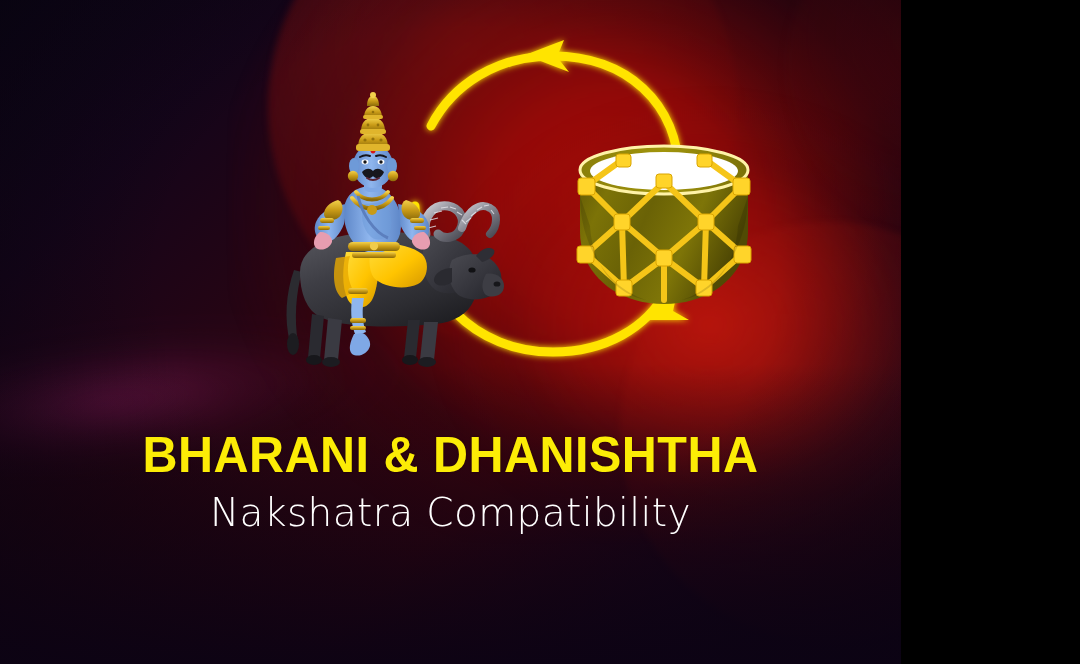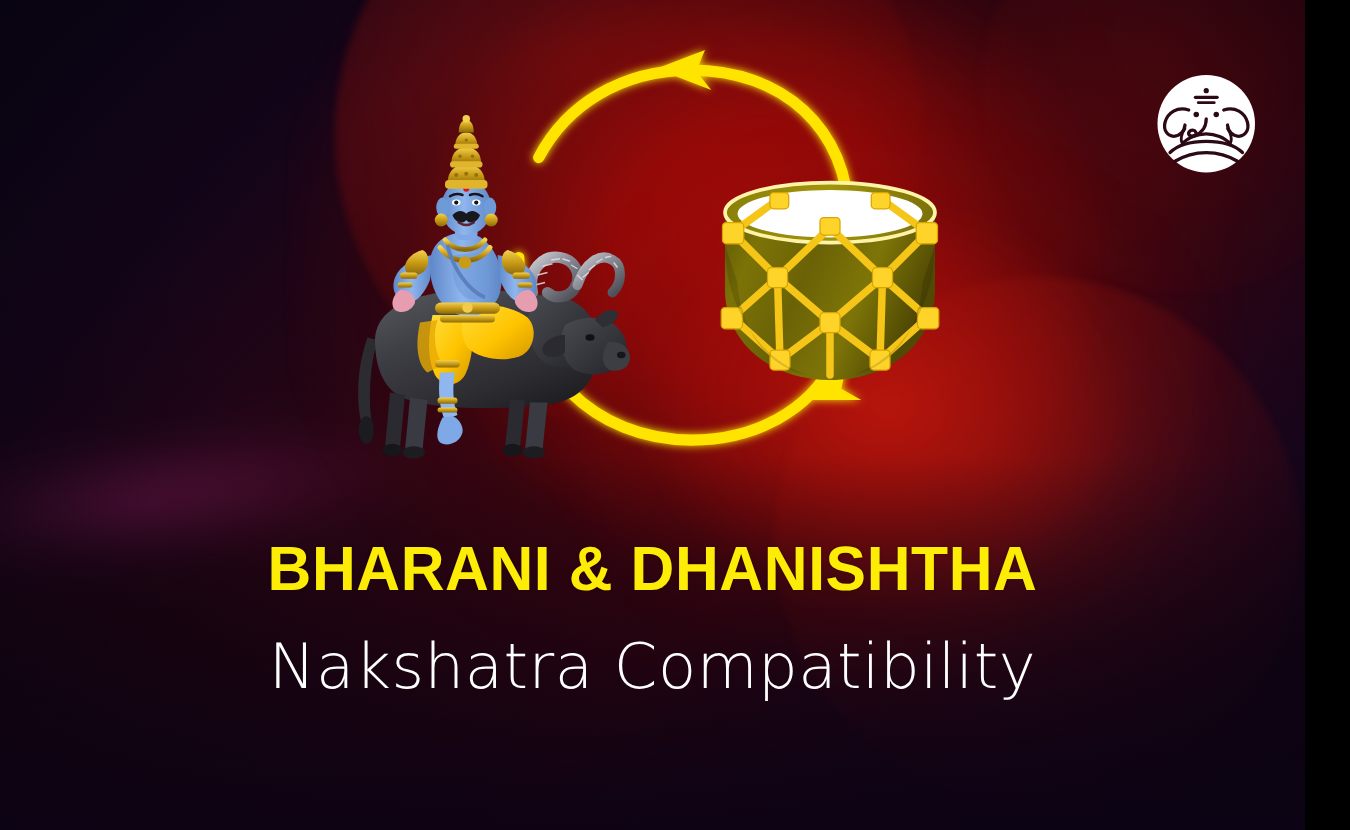--- a/index.html
+++ b/index.html
@@ -1,22 +1,21 @@
 <!DOCTYPE html>
 <html><head>
 <meta charset="utf-8">
 <style>
   html,body{margin:0;padding:0;background:#000;}
   #stage{
     position:relative;
-    width:1008px;height:664px;
+    width:901px;height:664px;
     overflow:hidden;
     font-family:"Liberation Sans", sans-serif;
     background:#12060f;
-    padding-left:36px;
   }
 
   
   .bg-base{
     position:absolute;inset:0;
     background:
       linear-gradient(135deg,#0a0618 0%, #14051a 18%, #2a0512 40%, #3d0510 62%, #1c0620 82%, #0d0518 100%);
   }
   .bg-red-core{
     position:absolute;
@@ -108,24 +107,24 @@
     font-weight:bold;
     font-size:50px;
     letter-spacing:0.5px;
     color:#FCEC06;
     transform:scaleX(0.97);
     text-shadow:0 0 2px rgba(0,0,0,0.35);
     line-height:1.08;
     white-space:nowrap;
   }
   .sub-title{
-    margin:24px 0 0 0;
+    margin:10px 0 0 0;
     font-family:"DejaVu Sans","Liberation Sans",sans-serif;
     font-weight:300;
-    font-size:50px;
+    font-size:39px;
     color:#ffffff;
     letter-spacing:0.4px;
     line-height:1.1;
     white-space:nowrap;
   }
 </style>
 </head>
 <body>
 
 <div id="stage">

